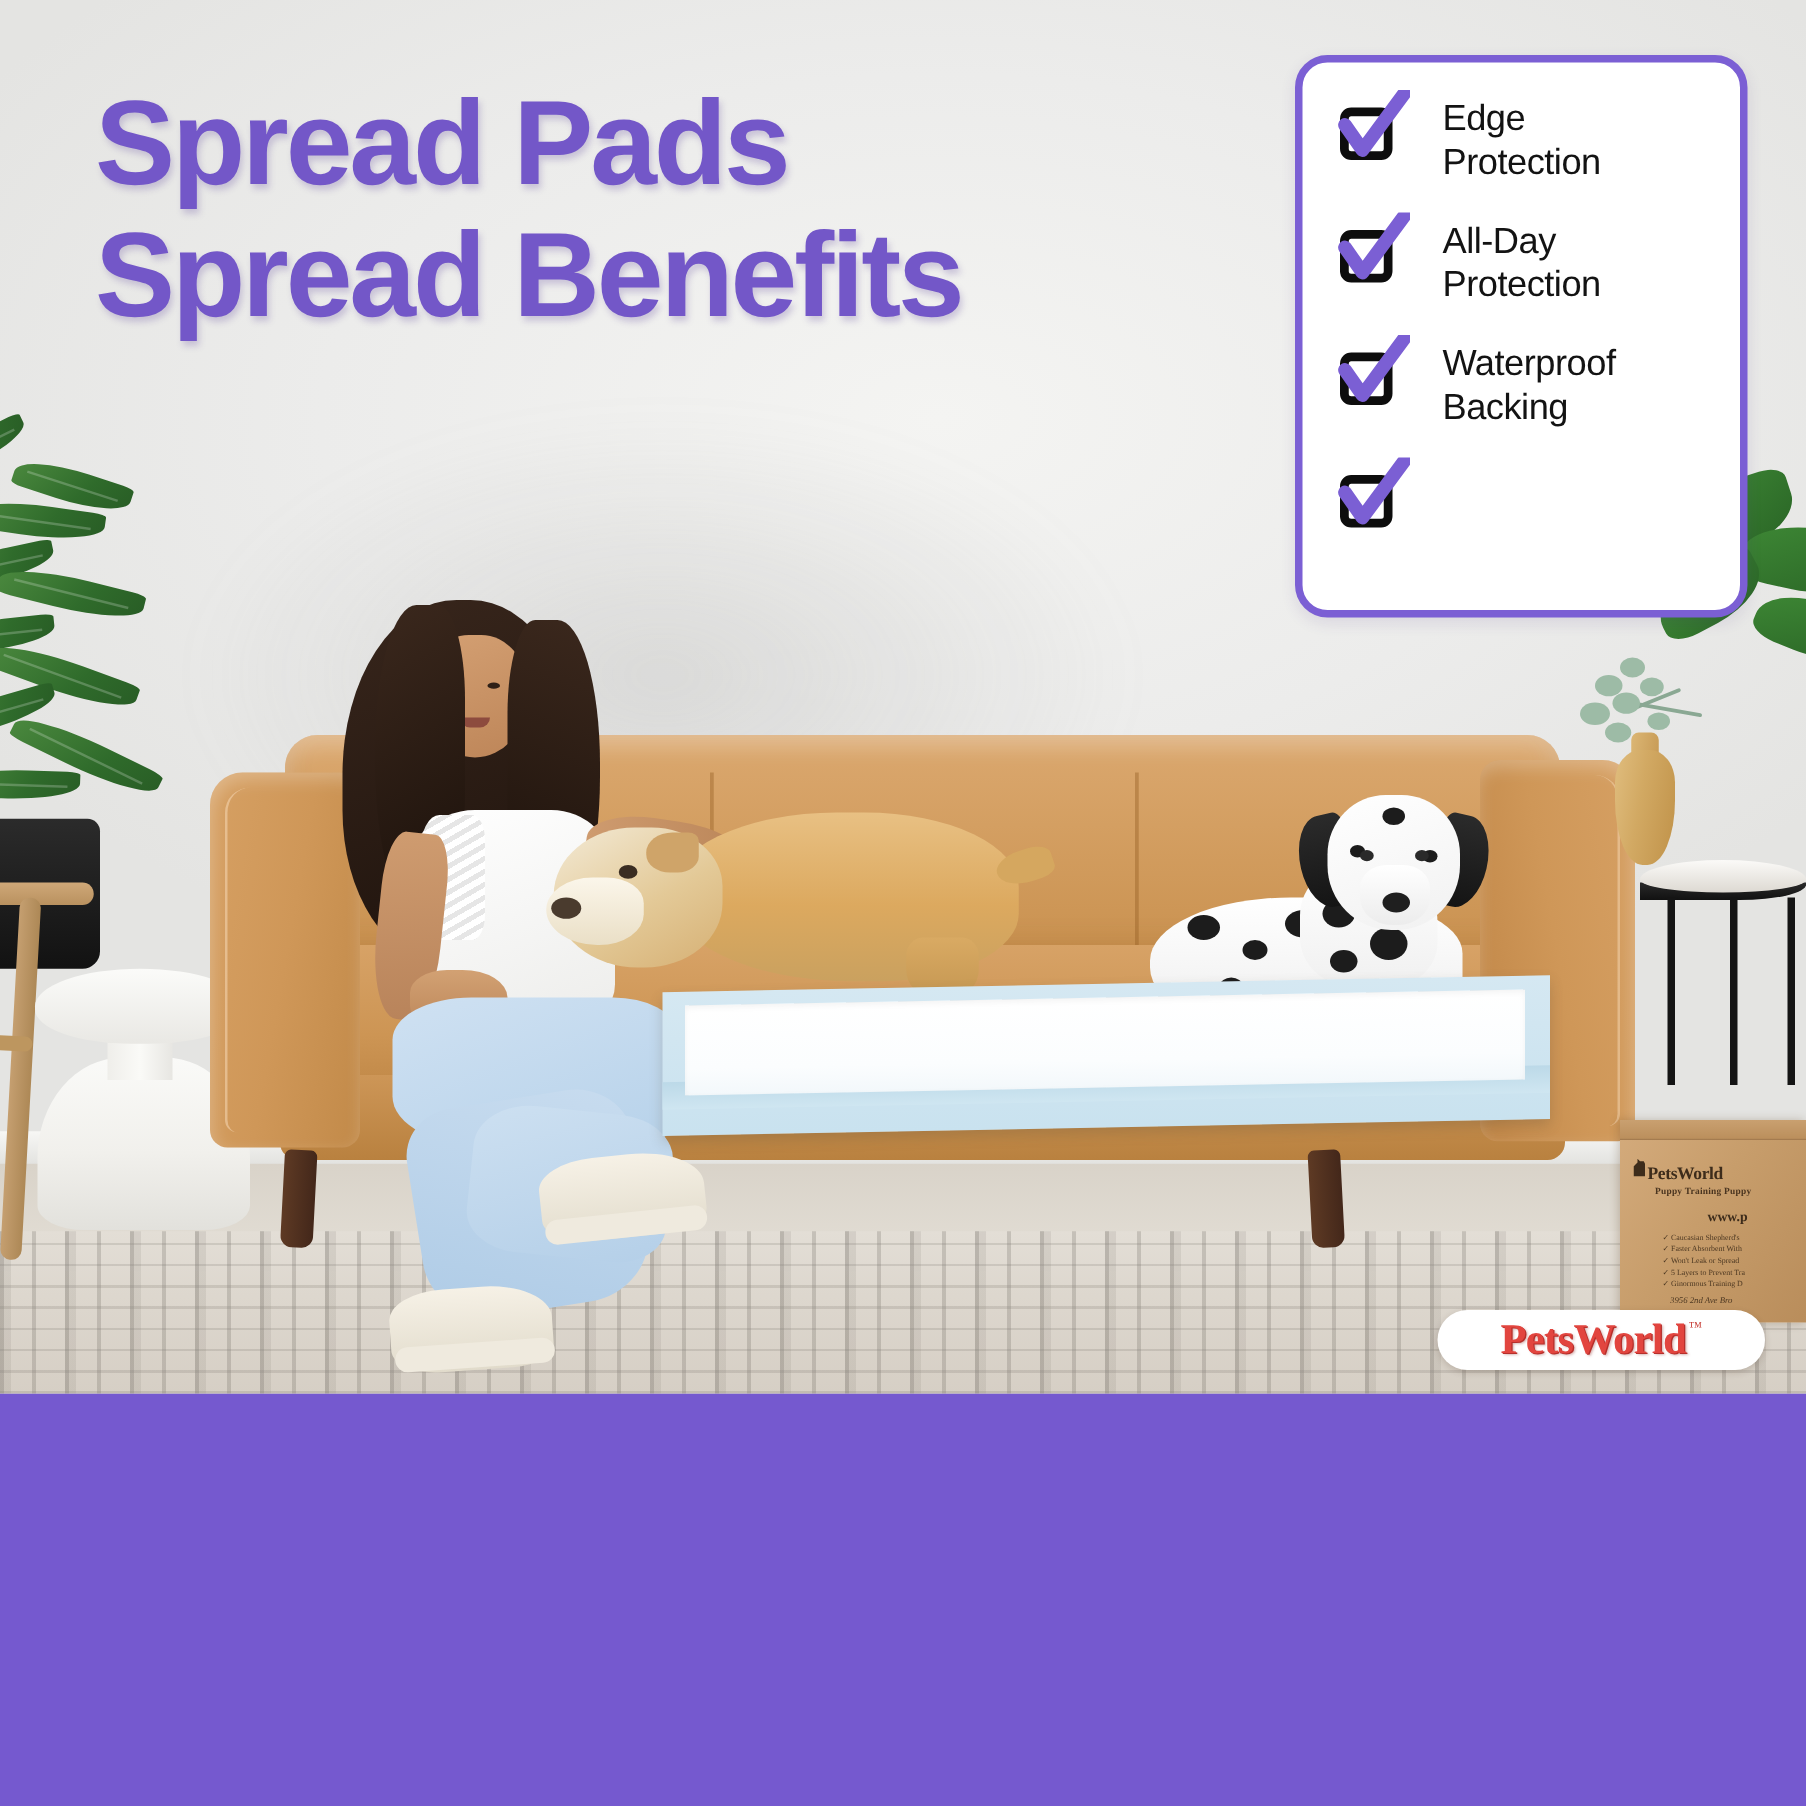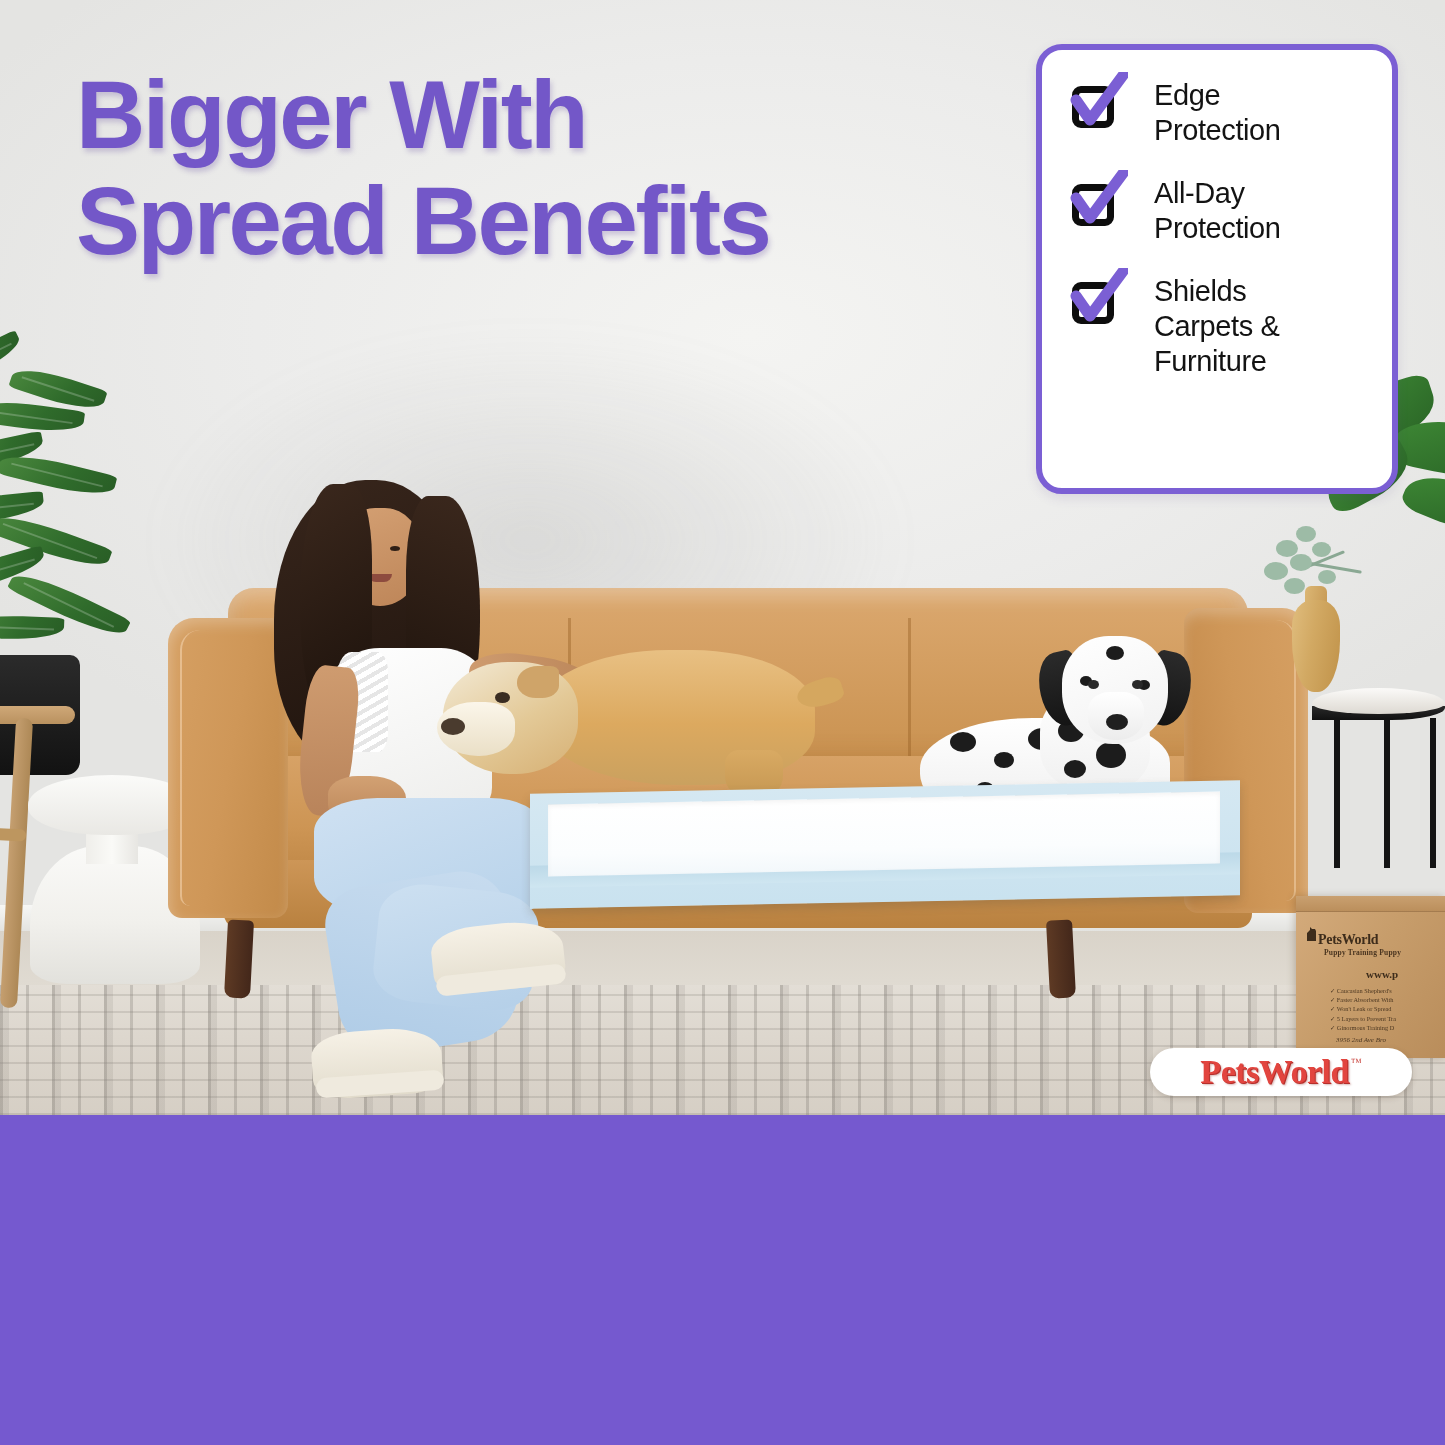--- a/index.html
+++ b/index.html
@@ -539,21 +539,21 @@
           <div>✓ Faster Absorbent With</div>
           <div>✓ Won't Leak or Spread</div>
           <div>✓ 5 Layers to Prevent Tra</div>
           <div>✓ Ginormous Training D</div>
         </div>
       <div class="box-addr">3956 2nd Ave Bro</div>
     </div>
   </div>
 
   <div class="headline">
-    <span class="l1">Bigger With</span>
+    <span class="l1">Spread Pads</span>
     <span class="l2">Spread Benefits</span>
   </div>
 
   <div class="feature-card" id="feature-card">
       <div class="feat-row">
         <span class="chk">
           <span class="chk-box"></span>
           <svg class="chk-tick" viewBox="0 0 62 58">
             <path d="M10 28 L24 48 L58 2" fill="none" stroke="#7b5fd4" stroke-width="11" stroke-linecap="round" stroke-linejoin="round"></path>
           </svg>
@@ -569,21 +569,29 @@
         </span>
         <span class="feat-text">All-Day<br>Protection</span>
       </div>
       <div class="feat-row">
         <span class="chk">
           <span class="chk-box"></span>
           <svg class="chk-tick" viewBox="0 0 62 58">
             <path d="M10 28 L24 48 L58 2" fill="none" stroke="#7b5fd4" stroke-width="11" stroke-linecap="round" stroke-linejoin="round"></path>
           </svg>
         </span>
-        <span class="feat-text">Shields<br>Carpets &amp;<br>Furniture</span>
+        <span class="feat-text">Waterproof<br>Backing</span>
+      </div>
+      <div class="feat-row">
+        <span class="chk">
+          <span class="chk-box"></span>
+          <svg class="chk-tick" viewBox="0 0 62 58">
+            <path d="M10 28 L24 48 L58 2" fill="none" stroke="#7b5fd4" stroke-width="11" stroke-linecap="round" stroke-linejoin="round"></path>
+          </svg>
+        </span>
       </div>
     </div>
 
   <div class="logo-pill">
     <span class="logo-text">PetsWorld</span>
     <span class="logo-tm">™</span>
   </div>
 
   <div class="banner">
     

